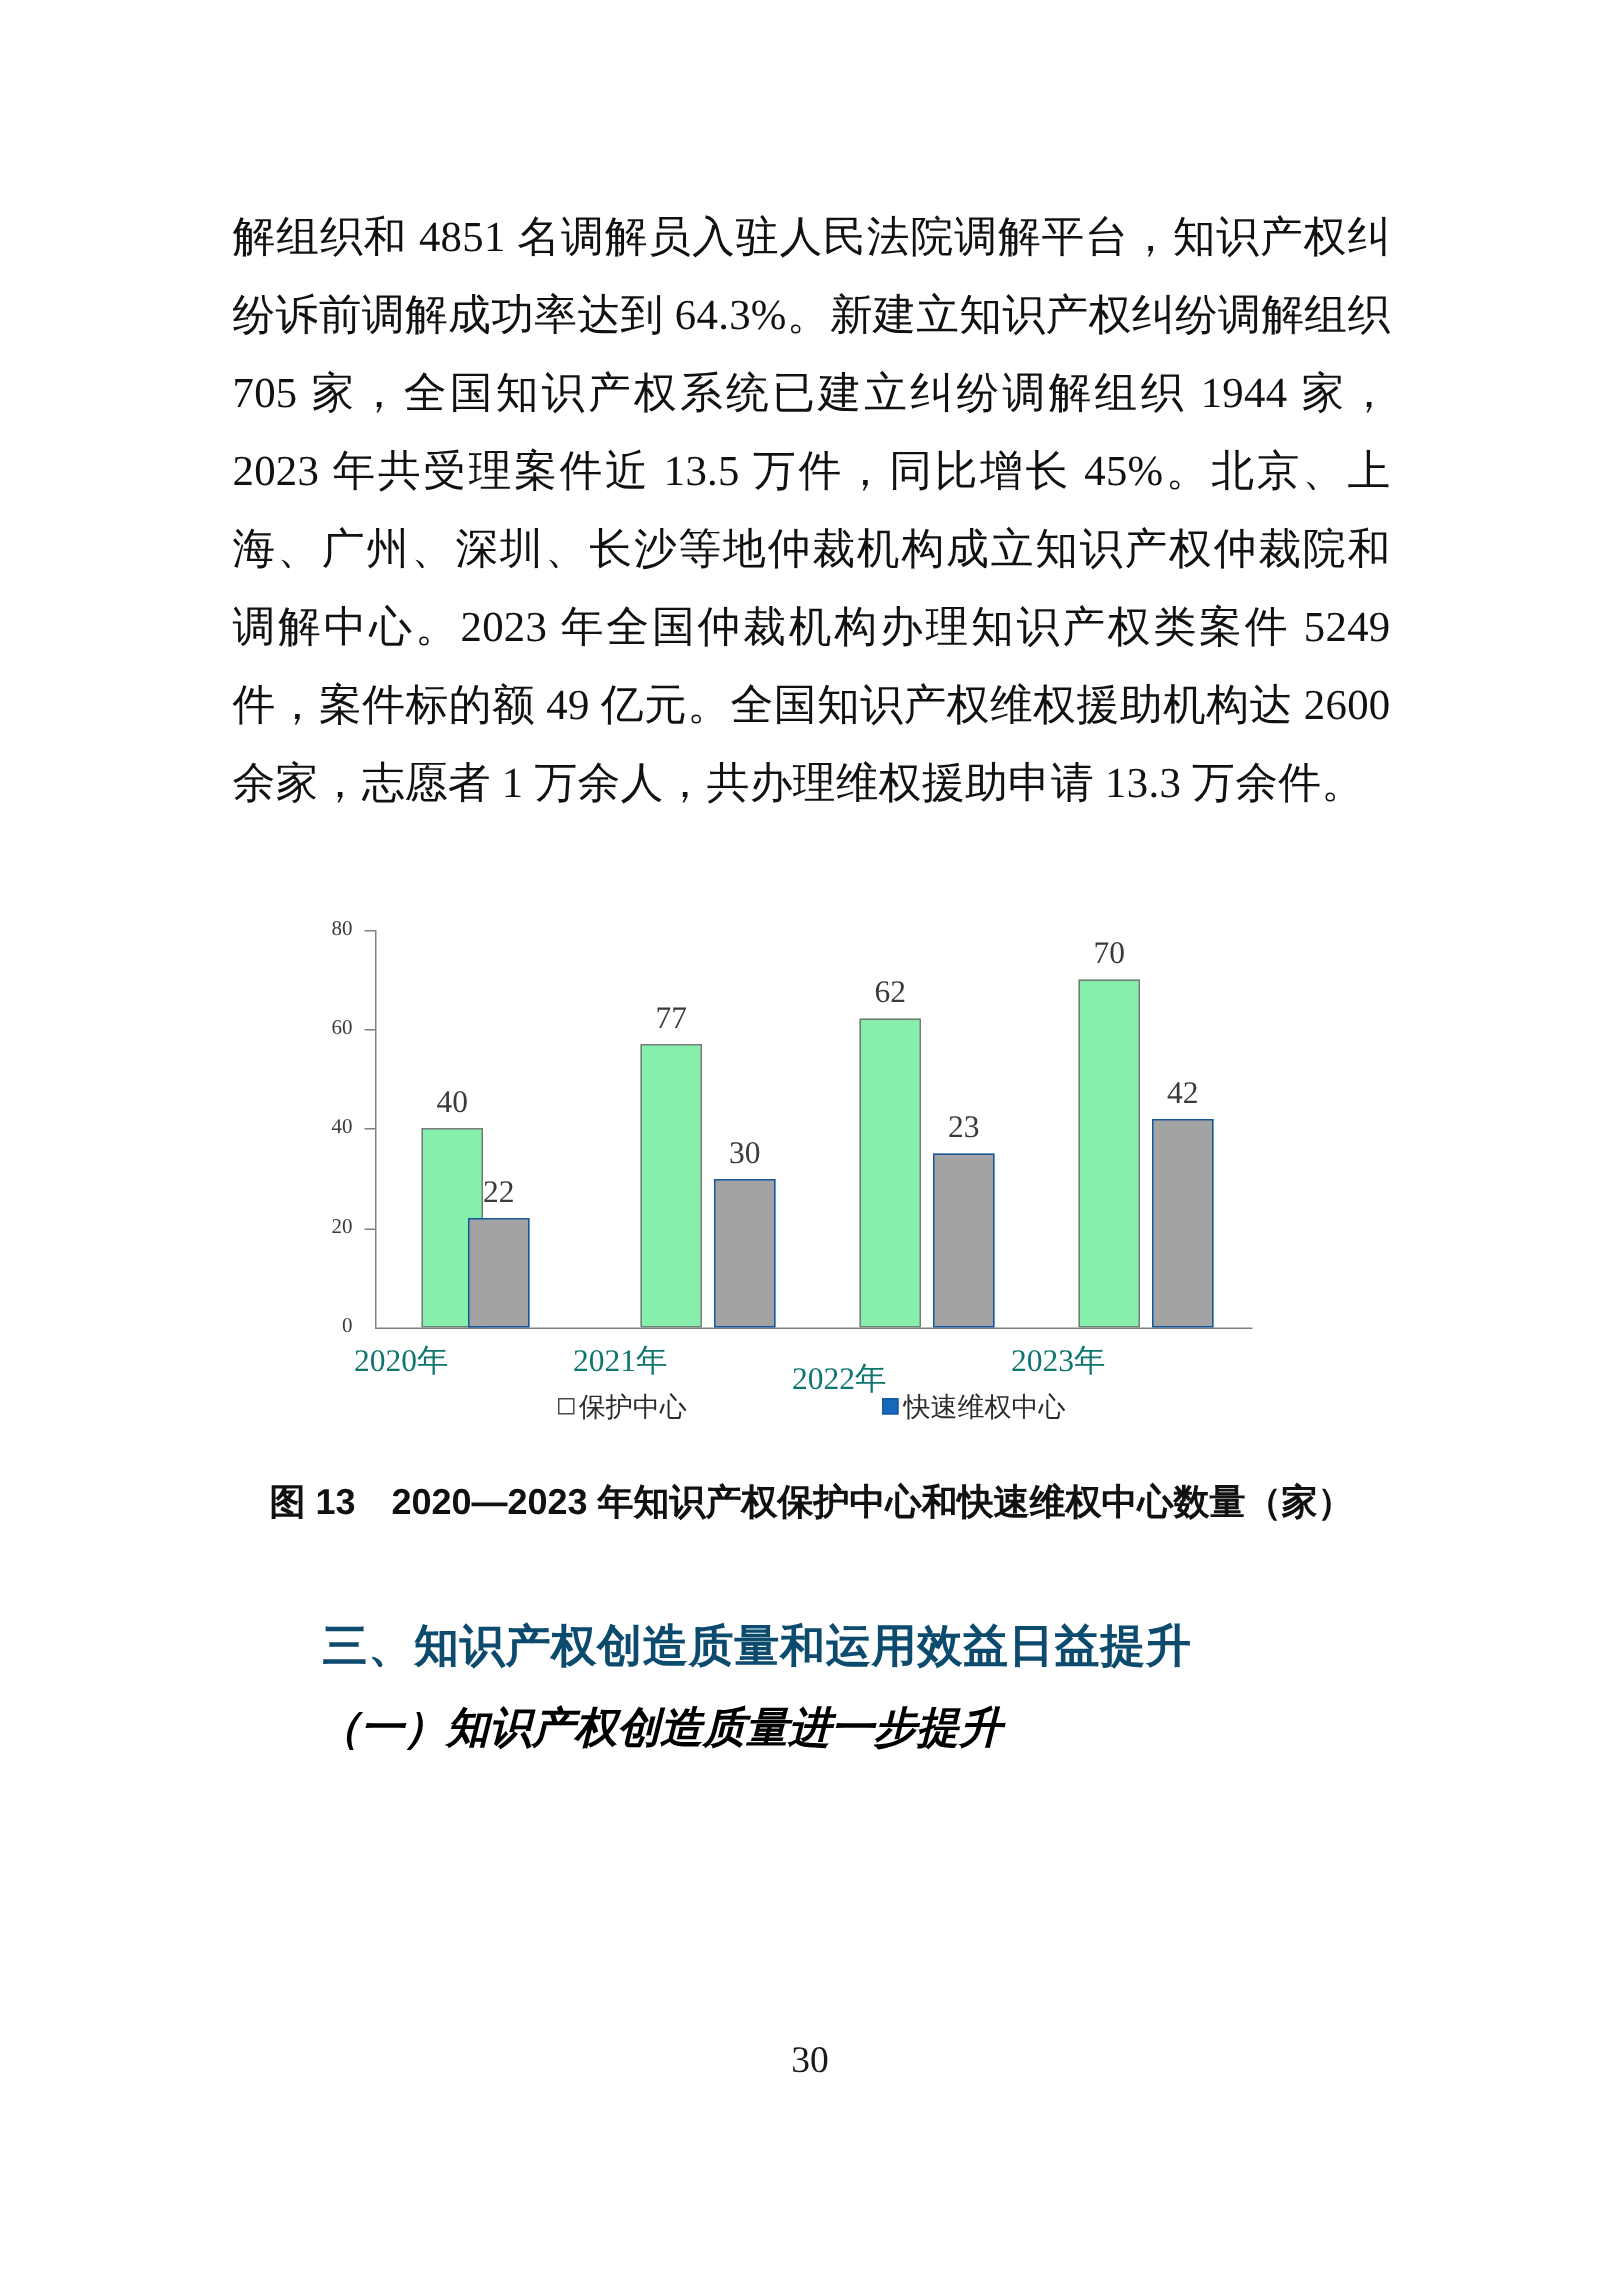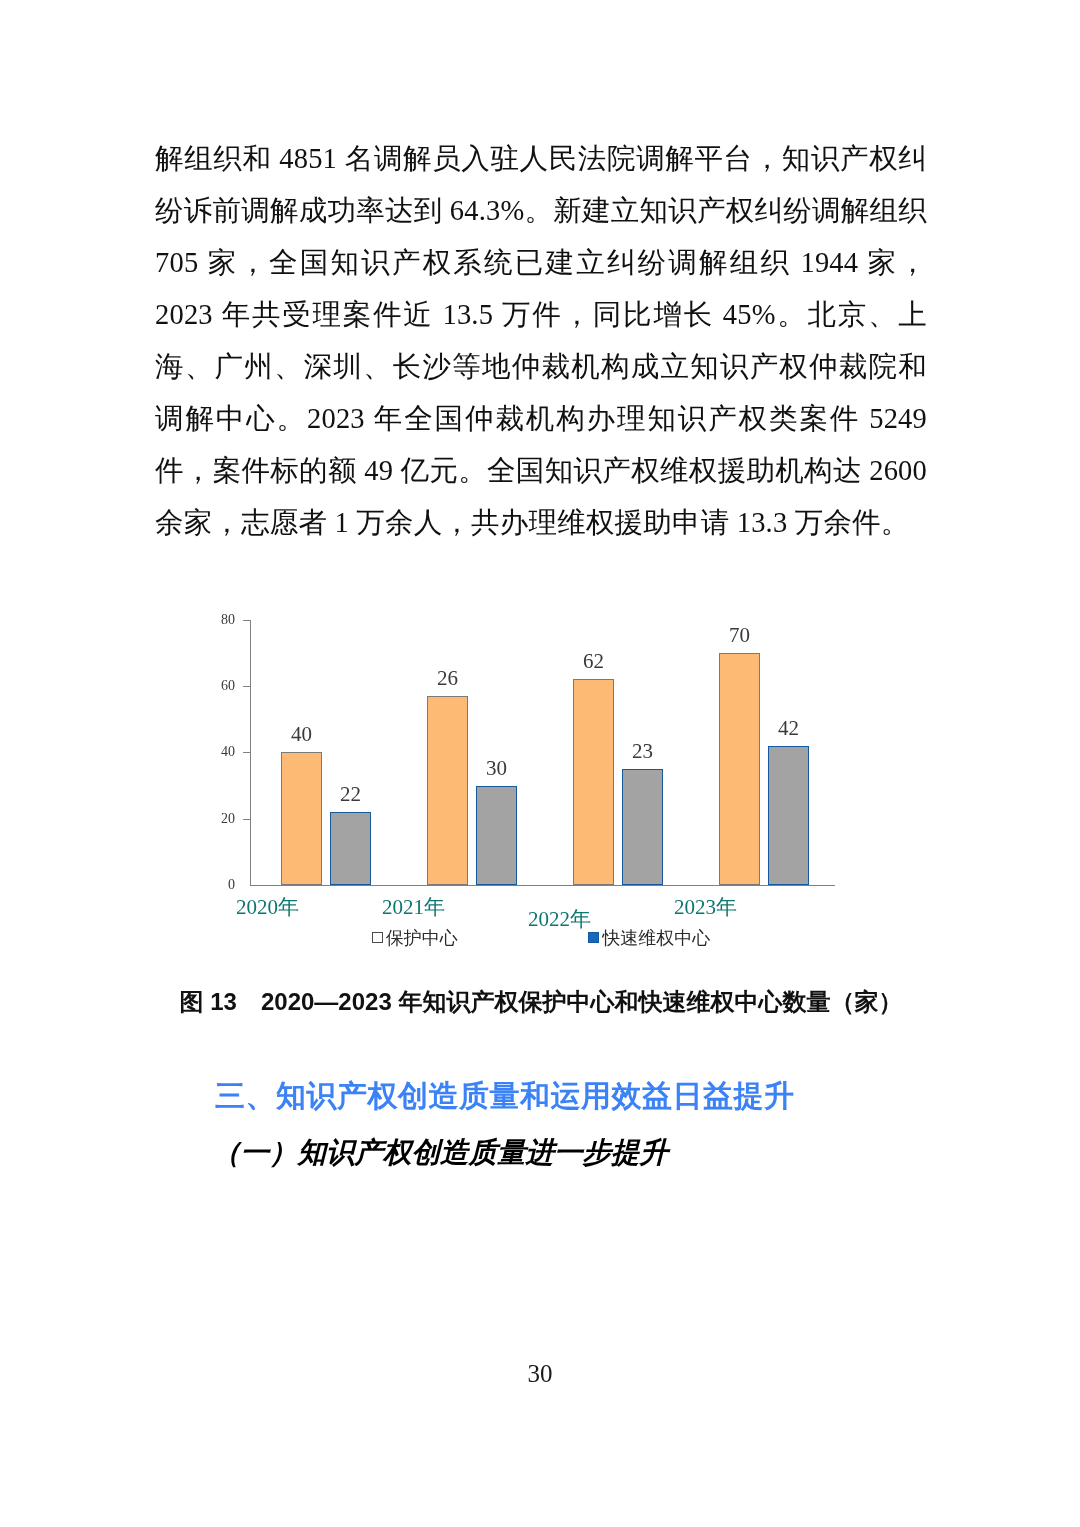--- a/index.html
+++ b/index.html
@@ -91,21 +91,21 @@
     transform: translateY(-50%);
   }
 
   .bar {
     position: absolute;
     bottom: 41px;          
     width: 41px;
     box-sizing: border-box;
   }
   .bar.light {
-    background: #fdba74;
+    background: #86efac;
     border: 1px solid #7a7a7a;
   }
   .bar.blue {
     background: #a3a3a3;
     border: 1px solid #14589f;
   }
   .bar-value {
     position: absolute;
     left: 50%;
     transform: translateX(-50%);
@@ -171,22 +171,22 @@
   
   .h-section {
     position: absolute;
     left: 155px;
     top: 1075px;
     width: 772px;
     font-size: 30px;
     line-height: 46px;
     font-weight: bold;
     text-indent: 2em;
-    color: #3b82f6;
-    font-family: Liberation Mono, monospace;
+    color: #0c4a6e;
+    font-family: Liberation Sans, sans-serif;
     letter-spacing: 0.5px;
   }
   .h-sub {
     position: absolute;
     left: 155px;
     top: 1130px;
     width: 772px;
     font-size: 28.5px;
     line-height: 46px;
     font-weight: bold;
@@ -230,27 +230,27 @@
 
       <div class="ytick-label" style="top:24px;">80</div>
       <div class="ytick-label" style="top:90px;">60</div>
       <div class="ytick-label" style="top:156px;">40</div>
       <div class="ytick-label" style="top:223px;">20</div>
       <div class="ytick-label" style="top:289px;">0</div>
 
       <div class="bar light" style="left:126px; height:133px;">
         <span class="bar-value">40</span>
       </div>
-      <div class="bar blue" style="left:175px; height:73px;text-align:center;">
+      <div class="bar blue" style="left:157px; height:73px;text-align:center;">
         <span class="bar-value">22</span>
       </div>
       <div class="x-cat-label" style="left:81px;">2020年</div>
 
       <div class="bar light" style="left:272px; height:189px;">
-        <span class="bar-value">26</span>
+        <span class="bar-value">77</span>
       </div>
       <div class="bar blue" style="left:321px; height:99px;">
         <span class="bar-value">30</span>
       </div>
       <div class="x-cat-label" style="left:227px;">2021年</div>
 
       <div class="bar light" style="left:418px; height:206px;">
         <span class="bar-value">62</span>
       </div>
       <div class="bar blue" style="left:467px; height:116px;">

